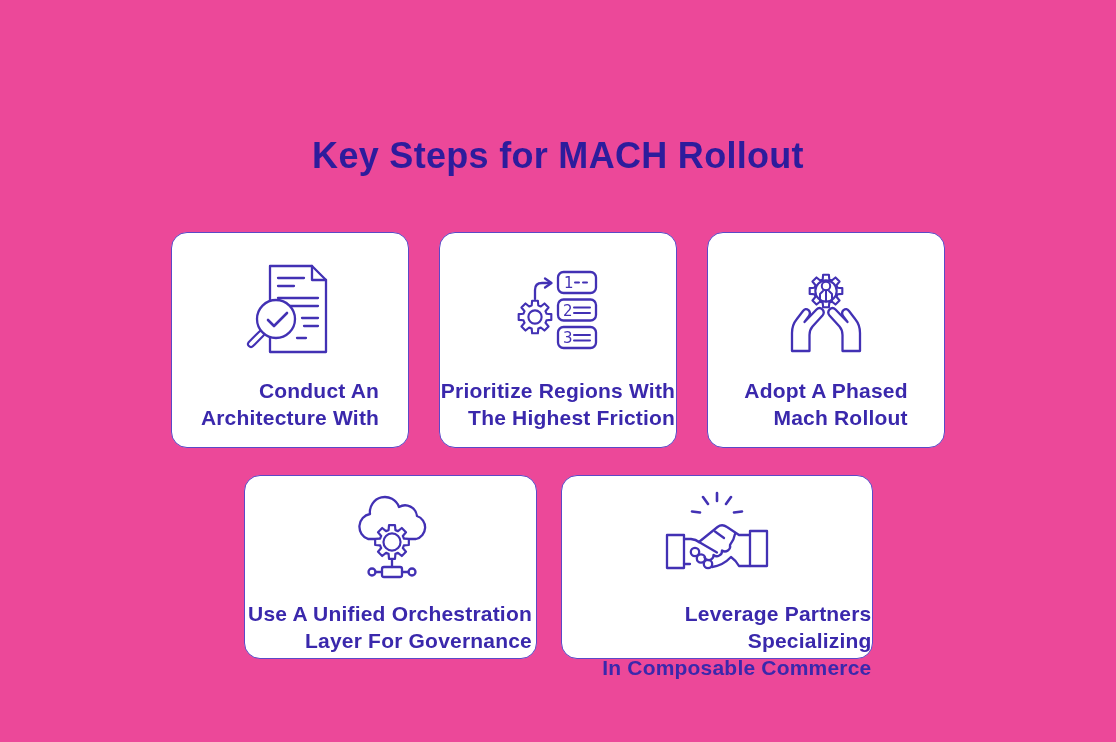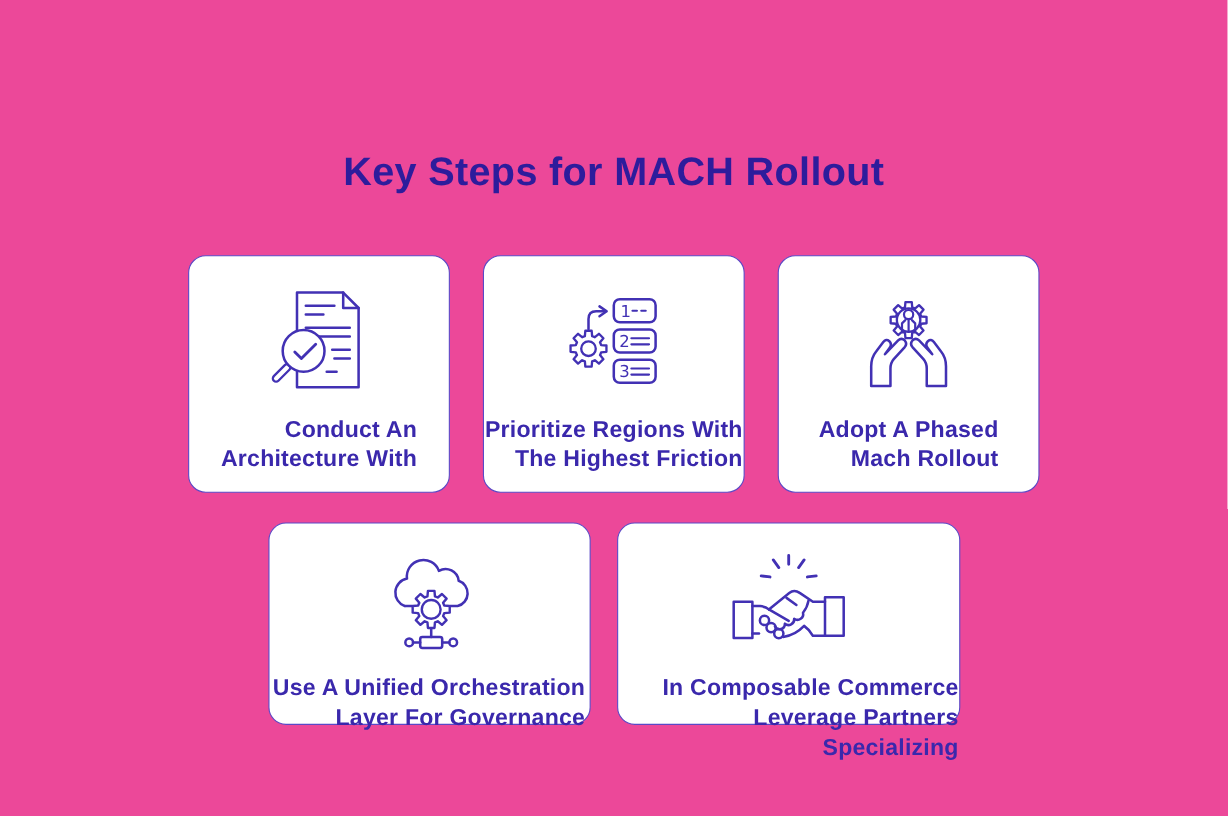--- a/index.html
+++ b/index.html
@@ -23,21 +23,21 @@
   .row-1{margin-top:55px;gap:30px;}
   .row-2{margin-top:27px;gap:24px;}
   .card{
     box-sizing:border-box;
     background:#FFFFFF;
     border:1.5px solid #5B49C7;
     border-radius:16px;
     display:flex;flex-direction:column;align-items:center;
   }
   .row-1 .card{width:238px;height:216px;padding-top:27px;}
-  .row-2 .card{width:293px;height:184px;padding-top:24px;}
+  .row-2 .card{width:293px;height:184px;padding-top:12px;}
   .row-2 .card.wide{width:312px;}
   .icon{width:100px;height:100px;flex:0 0 auto;}
   .icon.w{width:112px;}
   .label{
     margin-top:18px;
     font-size:21px;
     font-weight:600;
     letter-spacing:.2px;
     color:#3A28AC;
     text-align:right;
@@ -148,20 +148,20 @@
         <path class="stk" d="M23,76 H29"></path>
         <path class="stk" d="M89,47 H78 L66,39 Q61,35.5 56.5,39 L38,54"></path>
         <path class="stk" d="M74,46 Q73,52 69,57 a5.2,5.2 0 0 1 -8,5.5 a5.2,5.2 0 0 1 -8.5,4.5 a4.8,4.8 0 0 1 -9,2.5"></path>
         <path class="stk" d="M38,54 L56,64.5 M54,43.5 L63,50"></path>
         <circle class="stk" cx="34" cy="64" r="4.2"></circle>
         <circle class="stk" cx="40" cy="70.5" r="4.2"></circle>
         <circle class="stk" cx="47" cy="76" r="4.2"></circle>
         <path class="stk" d="M51,79 Q62,77.5 70,69 Q75,72.5 78,78 L89,78"></path>
       </svg>
       <div class="label">
+        <span>Leverage Partners Specializing</span>
         <span>In Composable Commerce</span>
-        <span>Leverage Partners Specializing</span>
       </div>
     </div>
 
   </div>
 
 </div>
 
 </body></html>

